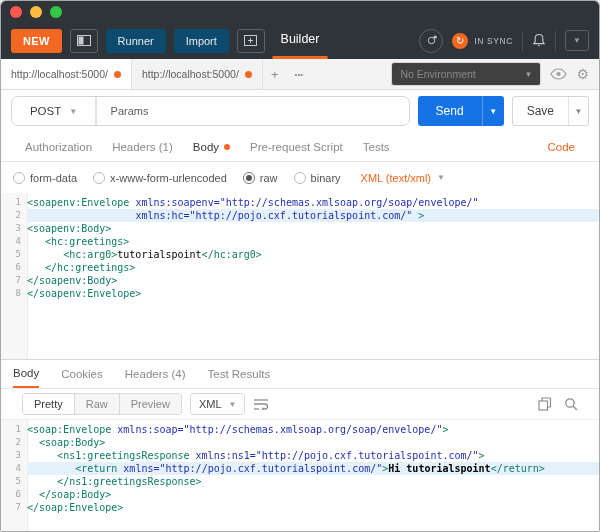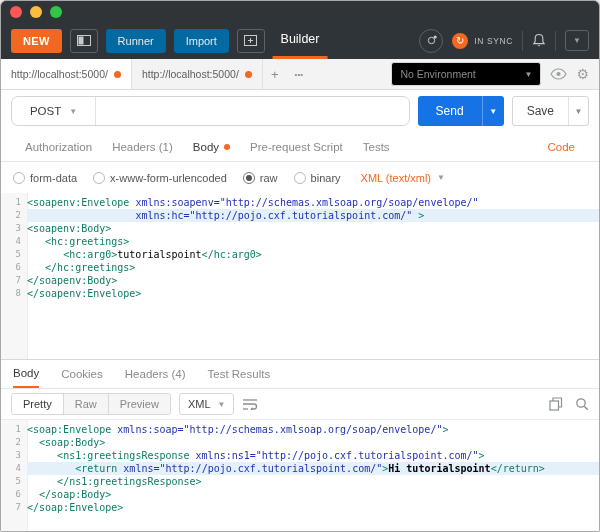--- a/index.html
+++ b/index.html
@@ -11,39 +11,39 @@
 
   
   .titlebar { height:21px; background:#2f3438; display:flex; align-items:center; padding-left:9px; gap:8px; flex:0 0 auto; }
   .tl-dot { width:12px; height:12px; border-radius:50%; display:inline-block; }
   .tl-red { background:#fc5753; } .tl-yellow { background:#fdbc40; } .tl-green { background:#33c748; }
 
   
   .toolbar { height:37px; background:#2f3438; display:flex; align-items:center; padding:0 10px; gap:8px; position:relative; flex:0 0 auto; }
   .btn-new { background:var(--accent); color:#fff; font-size:11px; font-weight:bold; padding:6px 12px; border-radius:3px; letter-spacing:.3px; }
   .icon-btn { width:28px; height:24px; border:1px solid #5d6268; border-radius:3px; display:flex; align-items:center; justify-content:center; }
-  .btn-dark { background:#0369a1; color:#e6e8ea; font-size:11px; padding:6px 12px; border-radius:3px; }
+  .btn-dark { background:#0c4a6e; color:#e6e8ea; font-size:11px; padding:6px 12px; border-radius:3px; }
   .builder-tab { position:absolute; left:50%; transform:translateX(-50%); top:0; height:100%; display:flex; align-items:center;
                  color:#fff; font-size:12.5px; padding:0 8px; border-bottom:3px solid var(--accent); }
   .toolbar-right { margin-left:auto; display:flex; align-items:center; gap:9px; }
   .circle-btn { width:24px; height:24px; border:1px solid #5d6268; border-radius:50%; display:flex; align-items:center; justify-content:center; }
   .sync-wrap { display:flex; align-items:center; gap:6px; }
   .sync-circle { width:16px; height:16px; border-radius:50%; background:var(--accent); color:#fff; font-size:10px; line-height:16px; text-align:center; }
   .sync-text { color:#bcc0c3; font-size:8.5px; letter-spacing:.6px; }
   .v-div { width:1px; height:20px; background:#4a4f54; }
   .chev-btn { width:24px; height:21px; border:1px solid #5d6268; border-radius:3px; display:flex; align-items:center; justify-content:center; color:#c7cacd; font-size:8px; }
 
   
   .tabsrow { height:31px; background:#f3f3f3; border-bottom:1px solid #dcdcdc; display:flex; align-items:stretch; flex:0 0 auto; }
   .rtab { display:flex; align-items:center; gap:6px; padding:0 10px; font-size:10.5px; color:#5d5d5d; border-right:1px solid #e1e1e1; }
   .rtab.active { background:#fff; }
   .unsaved-dot { width:7px; height:7px; border-radius:50%; background:var(--accent); flex:0 0 auto; }
   .tab-sm { width:24px; display:flex; align-items:center; justify-content:center; color:#8b8b8b; font-size:13px; }
   .tabsrow-right { margin-left:auto; display:flex; align-items:center; gap:9px; padding-right:10px; }
-  .env-select { height:24px; width:150px; border:1px solid #d7d7d7; background:#000000; border-radius:3px;
+  .env-select { height:24px; width:150px; border:1px solid #d7d7d7; background:#404040; border-radius:3px;
                 display:flex; align-items:center; justify-content:space-between; padding:0 8px; font-size:10.5px; color:#8a8a8a; }
   .chev { font-size:8px; color:#9a9a9a; }
 
   
   .urlrow { height:42px; display:flex; align-items:center; padding:0 10px; gap:8px; flex:0 0 auto; }
   .url-group { display:flex; align-items:stretch; height:30px; border:1px solid #d5d5d5; border-radius:7px; flex:1; background:#fff; }
   .method { width:84px; display:flex; align-items:center; justify-content:center; gap:8px; font-size:11.5px; color:#3c3c3c; border-right:1px solid #e2e2e2; }
   .url-input { flex:1; border:none; outline:none; padding:0 10px; font-size:11px; color:#333; font-family:"Liberation Sans", sans-serif; background:transparent; }
   .params { width:66px; display:flex; align-items:center; justify-content:center; font-size:11px; color:#5c5c5c; border-left:1px solid #e2e2e2; }
   .split-btn { display:flex; align-items:stretch; height:30px; border-radius:3px; overflow:hidden; }
@@ -86,21 +86,21 @@
   
   .resphead { height:30px; border-top:1px solid #d8d8d8; border-bottom:1px solid #e6e6e6; display:flex; align-items:stretch; padding:0 12px; flex:0 0 auto; background:#fff; }
   .resptab { display:flex; align-items:center; margin-right:22px; font-size:11.5px; color:#8a8a8a; }
   .resptab.active { color:#3a3a3a; border-bottom:2px solid var(--accent); }
   .respmeta { margin-left:auto; display:flex; align-items:center; gap:16px; font-size:11px; }
   .meta-label { color:#9b9b9b; }
   .meta-value { color:var(--accent); }
   .meta-pair { display:flex; gap:4px; }
 
   
-  .resptools { height:31px; display:flex; align-items:center; padding:0 10px; gap:8px; border-bottom:1px solid #ececec; flex:0 0 auto; }
+  .resptools { height:31px; display:flex; align-items:center; padding:0 21px; gap:8px; border-bottom:1px solid #ececec; flex:0 0 auto; }
   .seg-group { display:flex; border:1px solid #d8d8d8; border-radius:3px; overflow:hidden; font-size:11px; }
   .seg { padding:4px 11px; background:#f5f5f5; color:#888; border-right:1px solid #d8d8d8; }
   .seg:last-child { border-right:none; }
   .seg.active { background:#fff; color:#3c3c3c; }
   .fmt-select { border:1px solid #d8d8d8; border-radius:3px; padding:4px 8px; font-size:11px; color:#444; display:flex; align-items:center; gap:7px; background:#fff; }
   .resptools-right { margin-left:auto; display:flex; align-items:center; gap:12px; }
 
   svg { display:block; }
 </style>
 </head>
@@ -197,20 +197,21 @@
       </div>
     </div>
   </div>
 
   <div class="urlrow">
     <div class="url-group">
       <div class="method">
         <span>POST</span>
         <span class="chev">▼</span>
       </div>
+      <div class="params">Params</div>
     </div>
     <div class="split-btn send">
       <div class="main">Send</div>
       <div class="arrow">
           <span>▼</span>
         </div>
     </div>
     <div class="split-btn save">
       <div class="main">Save</div>
       <div class="arrow">

